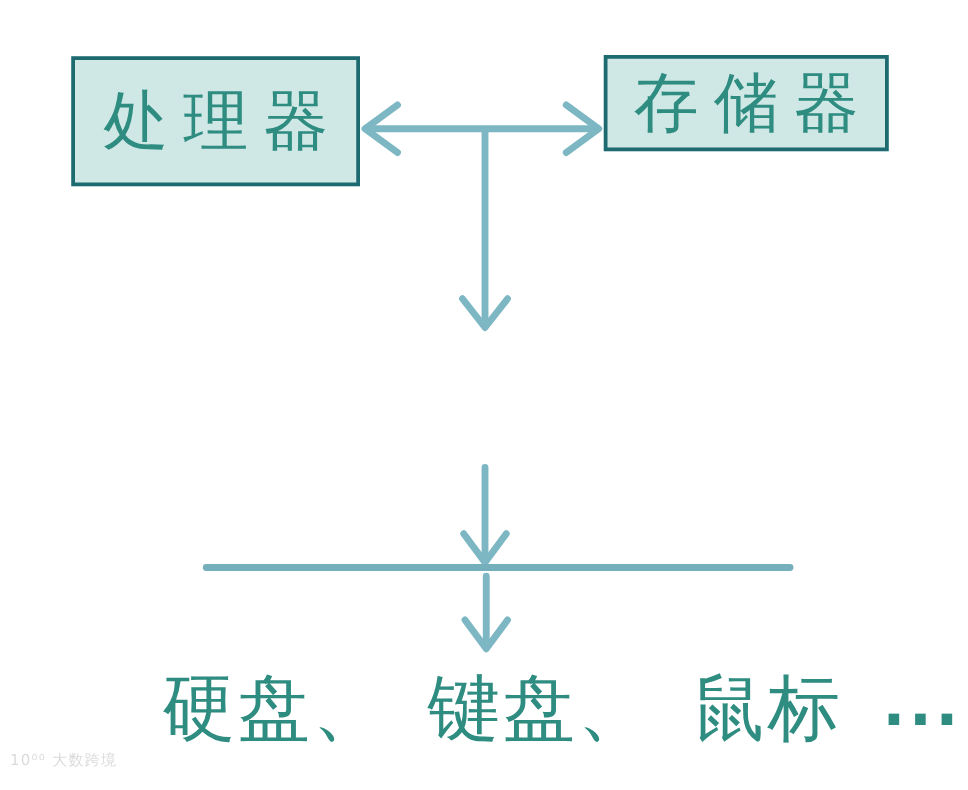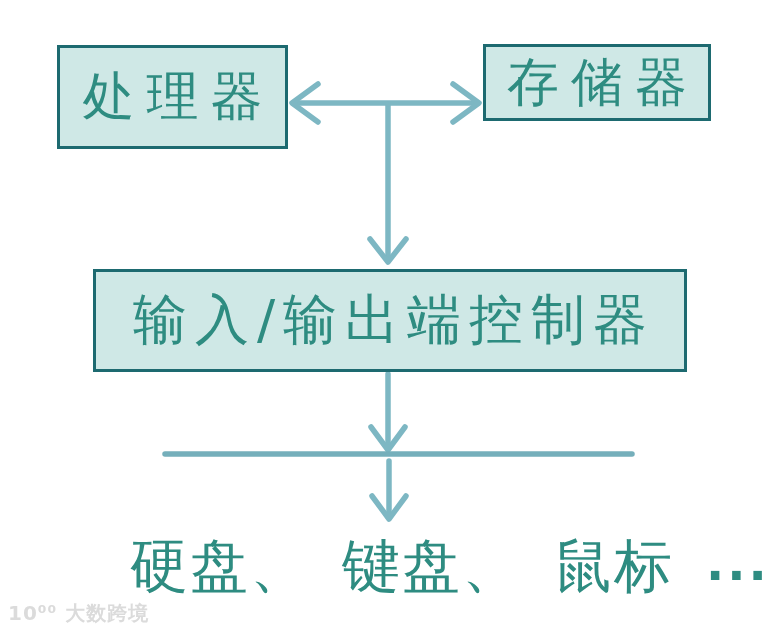--- a/index.html
+++ b/index.html
@@ -84,24 +84,24 @@
     font-weight: bold;
     letter-spacing: 3px;
     vertical-align: 6px;
   }
 
   .watermark {
     position: absolute;
     left: 8px;
     top: 600px;
     color: var(--watermark, #dbdbdb);
-    font-size: 20px;
+    font-size: 12px;
     letter-spacing: 1px;
     white-space: nowrap;
-    font-weight: bold;
+    font-weight: normal;
   }
 </style>
 </head>
 <body>
 
 <div class="canvas">
 
   <svg class="connector-layer" viewBox="0 0 774 632" aria-hidden="true">
 
     <g class="connector">
@@ -131,23 +131,20 @@
   </svg>
 
   <div class="node node-processor">
     <span class="label">处理器</span>
   </div>
 
   <div class="node node-memory">
     <span class="label">存储器</span>
   </div>
 
-  <div class="node node-io">
-    <span class="label">输入/输出端控制器</span>
-  </div>
 
   <div class="peripherals">
     <span class="item">硬盘、</span><span class="item">键盘、</span><span class="item">鼠标</span><span class="ellipsis">...</span>
   </div>
 
   <div class="watermark">10⁰⁰ 大数跨境</div>
 
 </div>
 
 </body></html>

